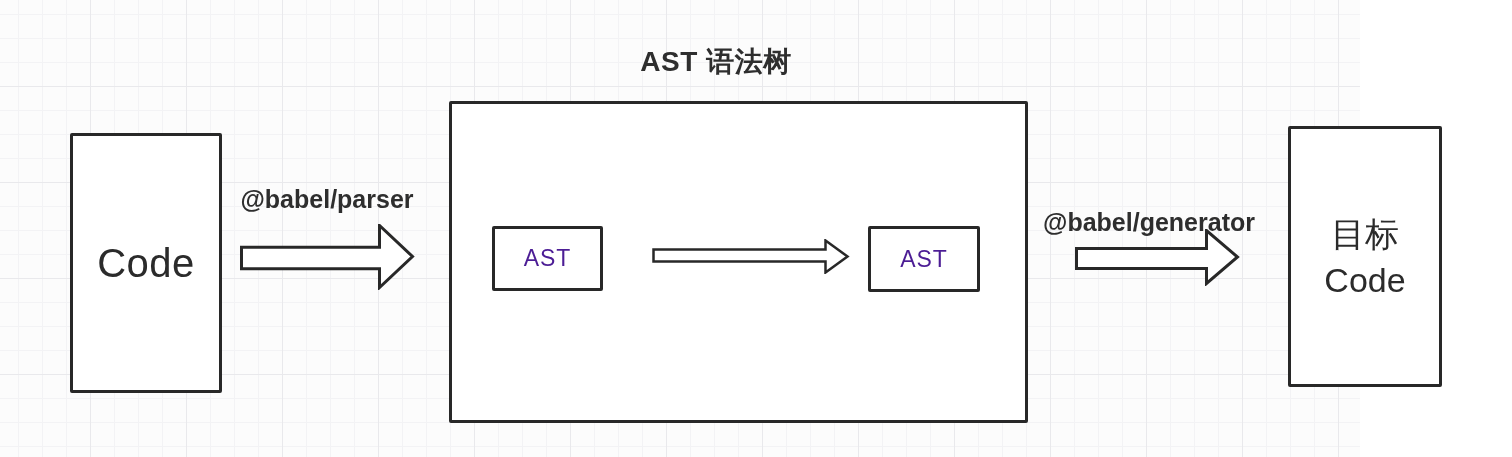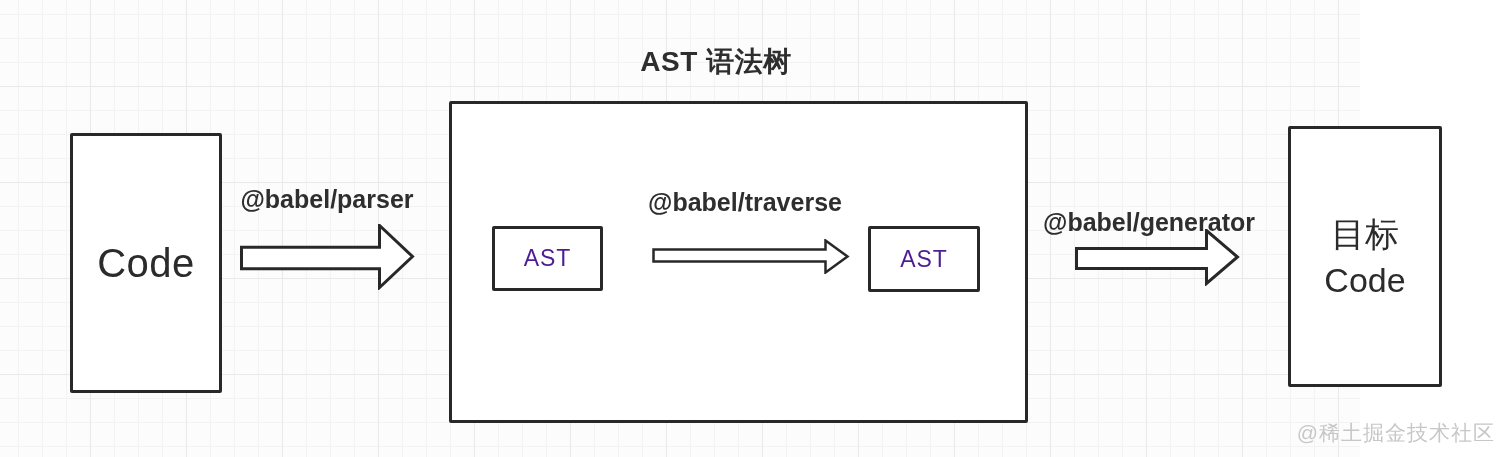--- a/index.html
+++ b/index.html
@@ -102,34 +102,32 @@
   <svg class="arrow-svg parser-arrow" width="175" height="66" viewBox="0 0 175 66">
     <polygon stroke-width="3" points="1.5,23.2 139.5,23.2 139.5,1.5 172.5,32.5 139.5,63.5 139.5,44.8 1.5,44.8"></polygon>
   </svg>
 
   <div class="node ast-container"></div>
 
   <div class="node ast-box ast-box-left">
     <span>AST</span>
   </div>
 
-  <div class="arrow-label traverse-label">@babel/traverse</div>
   <svg class="arrow-svg traverse-arrow" width="198" height="35" viewBox="0 0 198 35">
     <polygon stroke-width="2.5" points="1.5,10.5 173.5,10.5 173.5,1.5 195.5,17.5 173.5,33.5 173.5,22.5 1.5,22.5"></polygon>
   </svg>
 
   <div class="node ast-box ast-box-right">
     <span>AST</span>
   </div>
 
   <div class="arrow-label generator-label">@babel/generator</div>
   <svg class="arrow-svg generator-arrow" width="165" height="57" viewBox="0 0 165 57">
     <polygon stroke-width="3" points="1.5,19.5 131.5,19.5 131.5,1.5 162.5,28 131.5,54.5 131.5,39.5 1.5,39.5"></polygon>
   </svg>
 
   <div class="node target-box">
     <span>目标</span>
     <span>Code</span>
   </div>
 
-  <div class="watermark">@稀土掘金技术社区</div>
 
 </div>
 
 </body></html>

